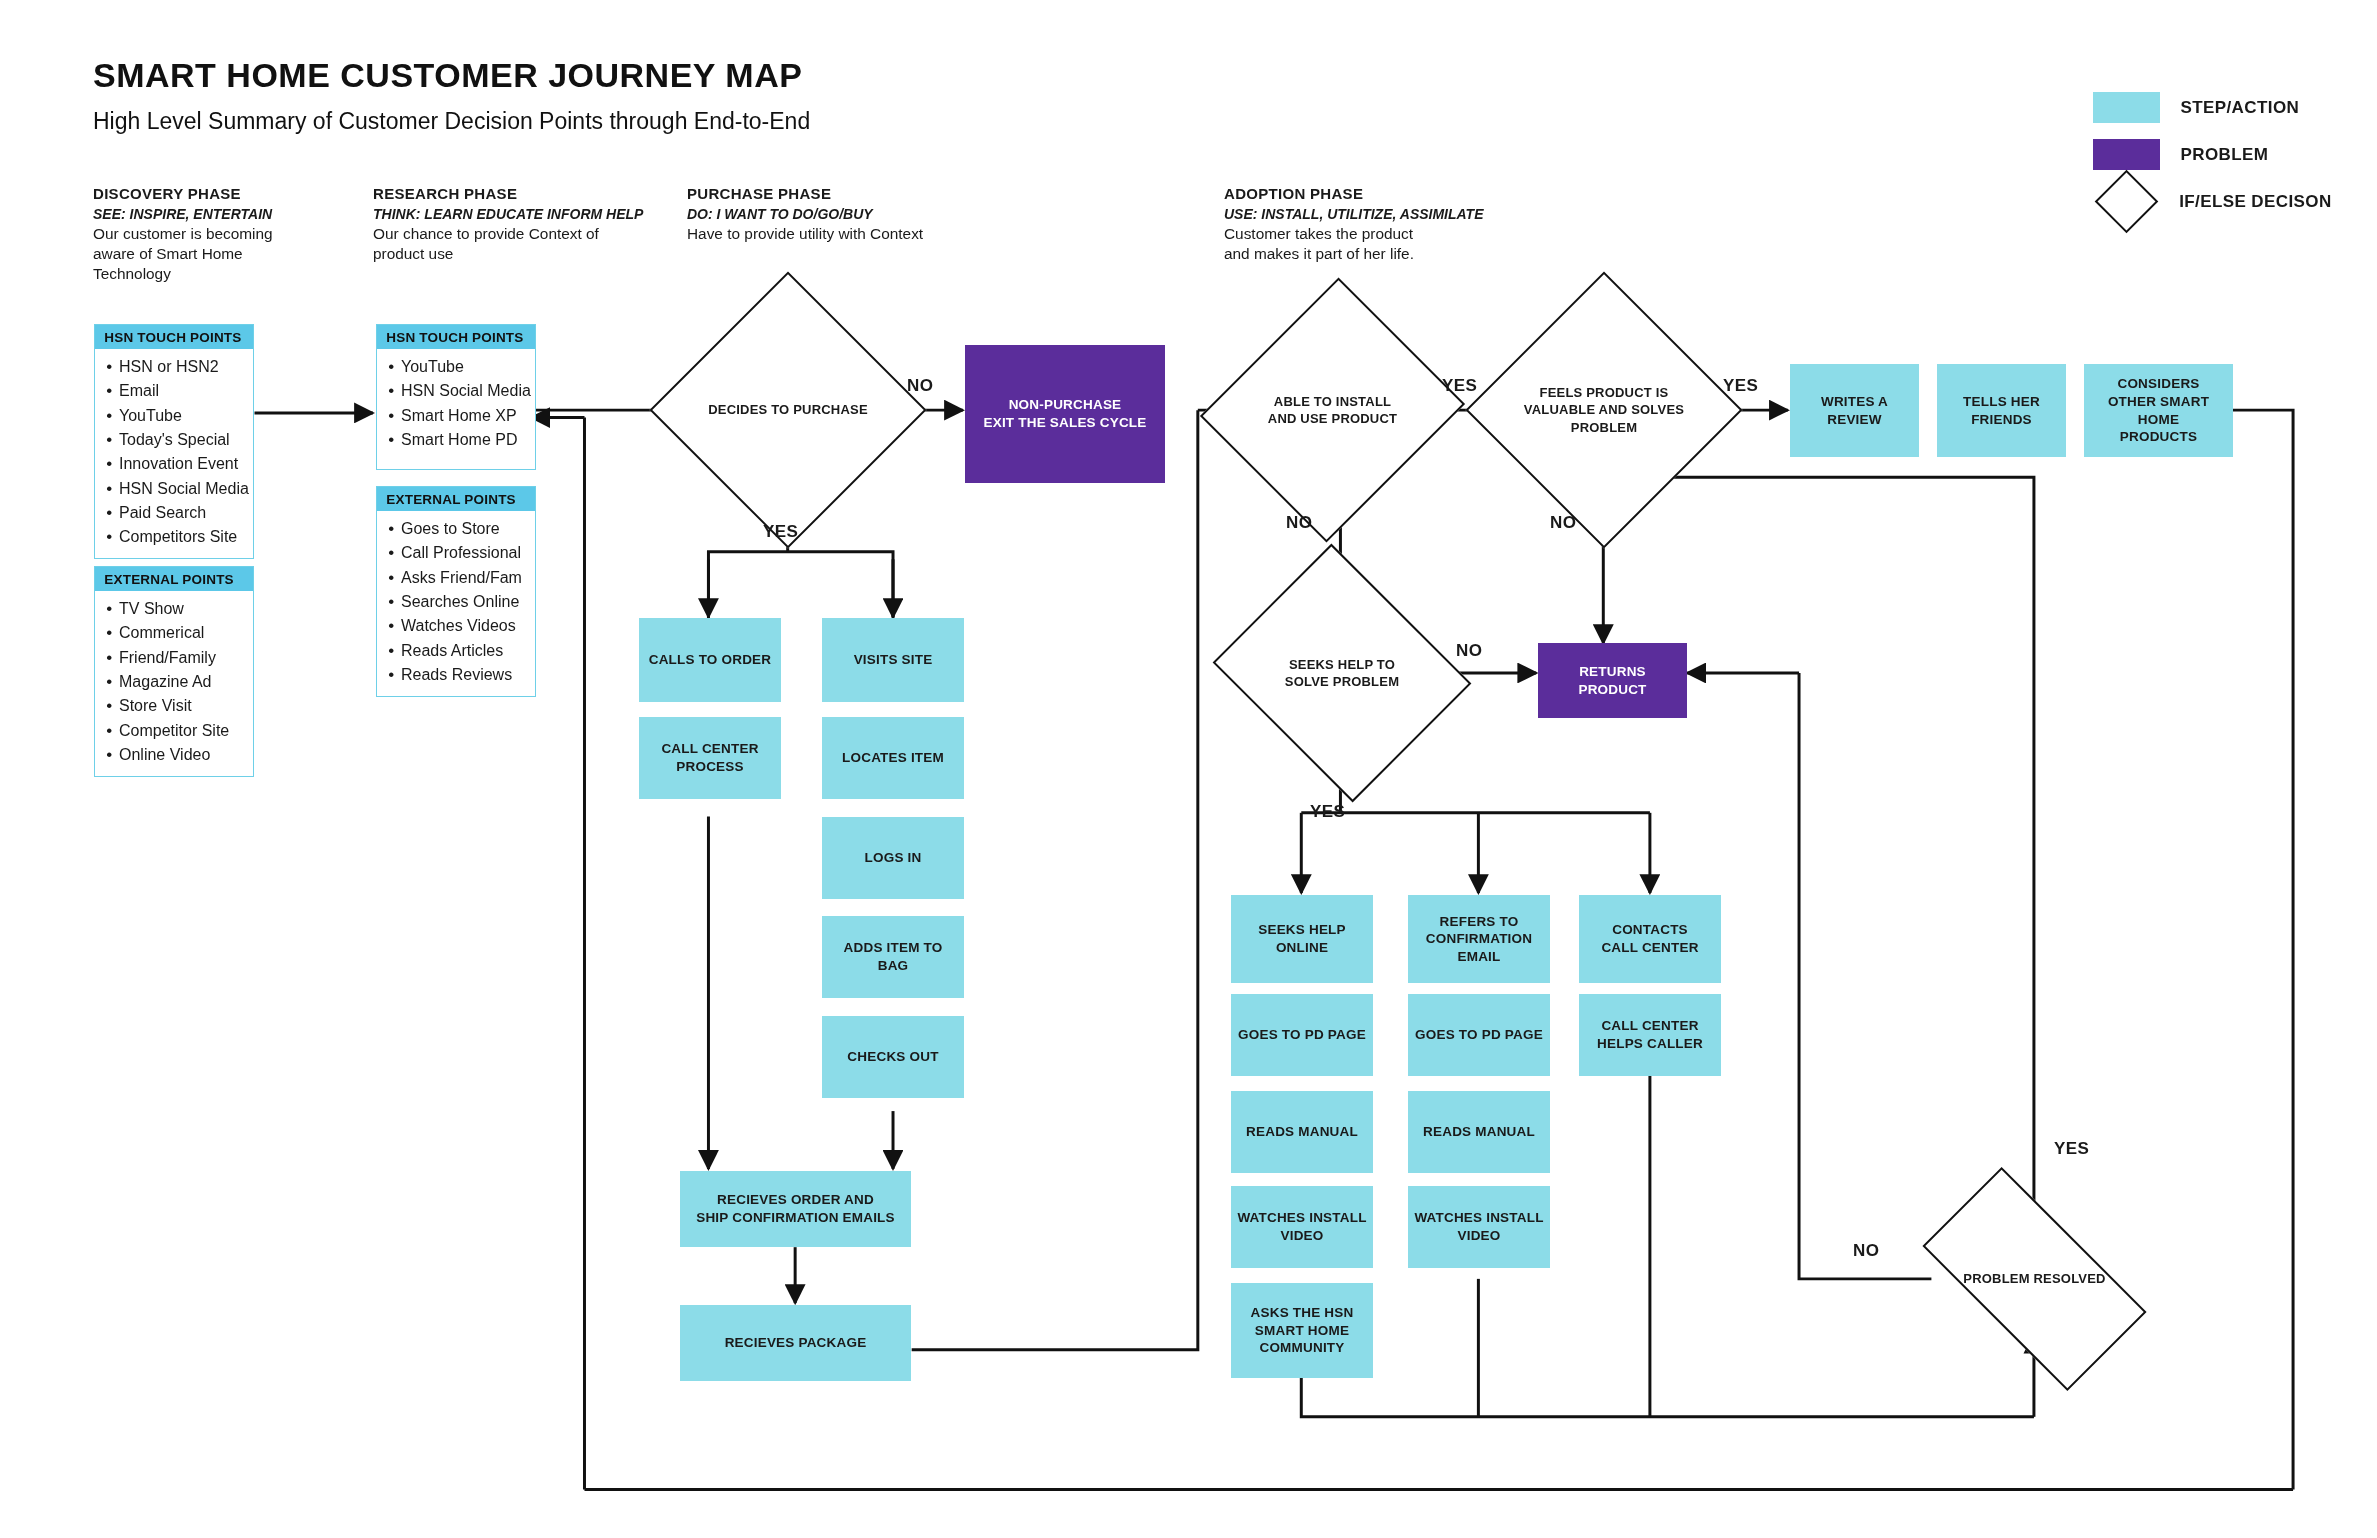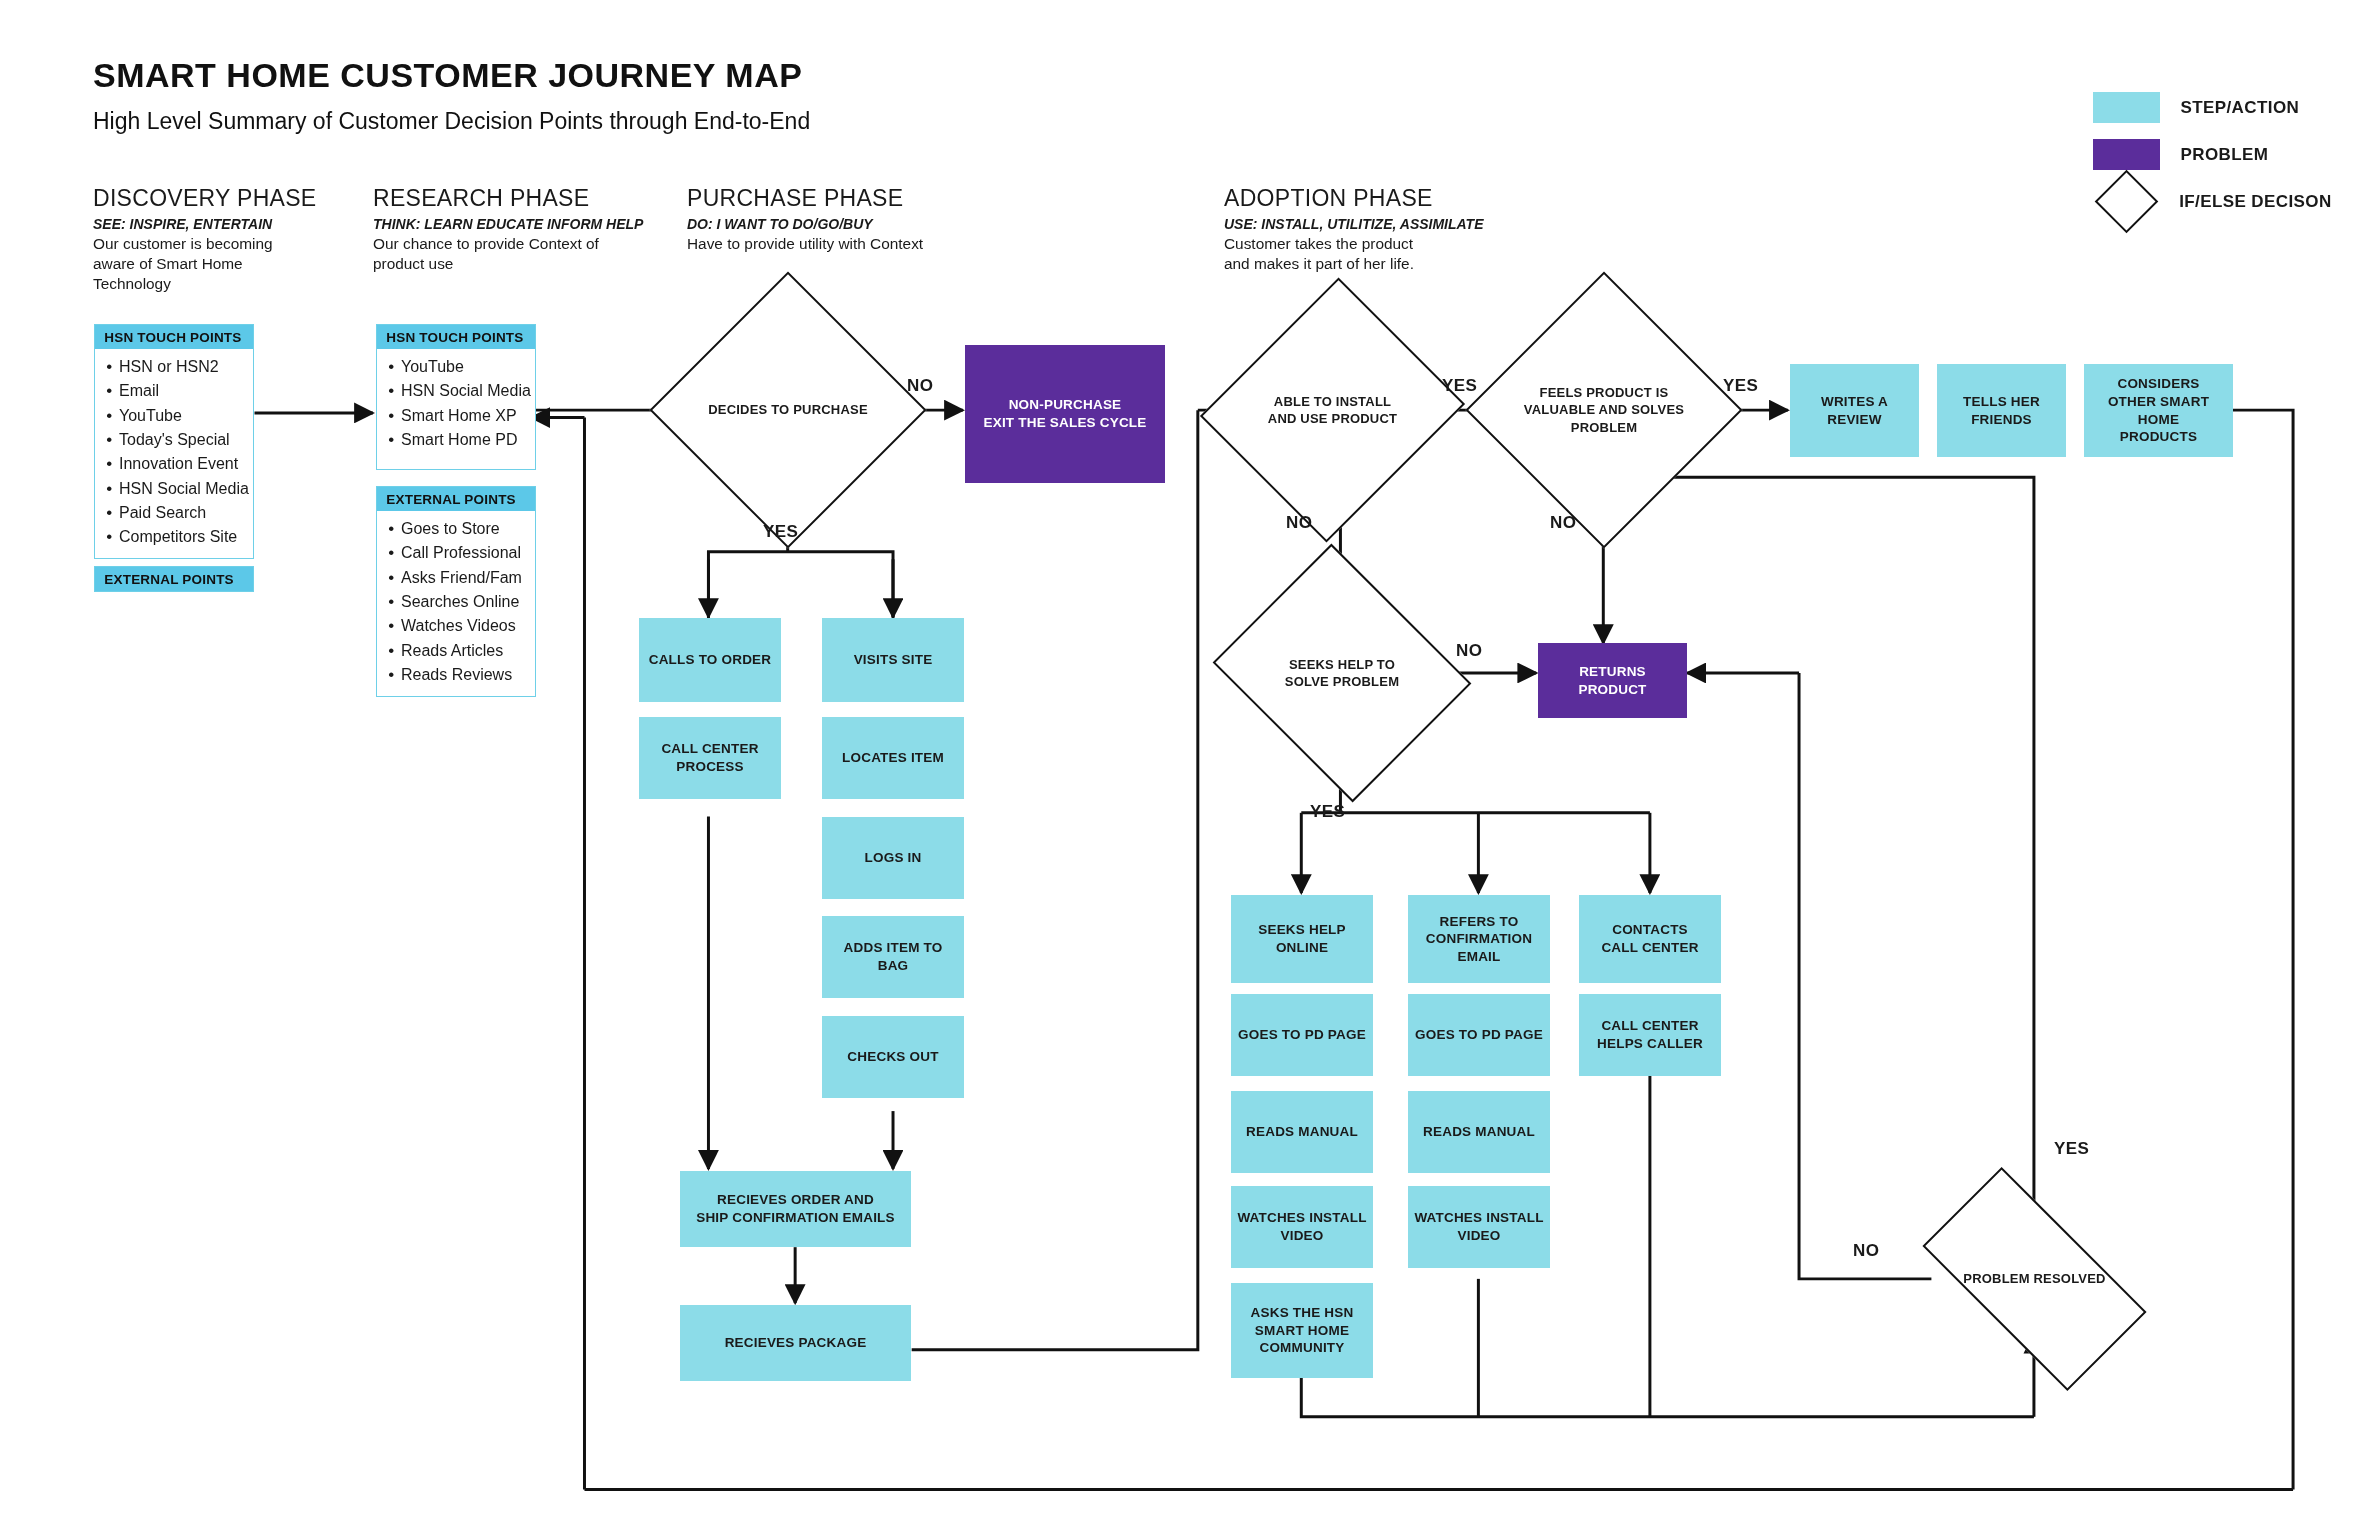--- a/index.html
+++ b/index.html
@@ -15,21 +15,21 @@
   #legend{position:absolute;left:2093px;top:84px;width:280px;}
   .lg-row{display:flex;align-items:center;height:47px;margin-bottom:0px;}
   .lg-sw{width:67px;height:31px;flex:0 0 67px;}
   .lg-dia{width:41px;height:41px;flex:0 0 41px;border:2.1px solid #111;
           transform:rotate(45deg);margin-left:11.2px;}
   .lg-lbl{font-size:17px;font-weight:bold;letter-spacing:0.4px;margin-left:20.5px;white-space:nowrap;}
   .lg-lbl.d{margin-left:30px;}
 
   
   .phase{position:absolute;}
-  .ph-title{font-size:23px;font-weight:normal;letter-spacing:0.3px;margin:0 0 3.7px 0;}
+  .ph-title{font-size:15px;font-weight:bold;letter-spacing:0.3px;margin:0 0 3.7px 0;}
   .ph-sub{font-size:14px;font-style:italic;font-weight:bold;margin:0 0 2.8px 0;}
   .ph-desc{font-size:15.4px;line-height:1.27;}
 
   
   .card{position:absolute;border:1.5px solid #6ED0E8;background:#fff;box-sizing:border-box;}
   .card-hd{background:#5CC8E8;font-size:13.5px;font-weight:bold;letter-spacing:0.2px;
            padding:4.7px 0 4.7px 9.3px;color:#111;}
   .card-bd{padding:5.6px 0 8.4px 0;}
   .card-bd li{font-size:16px;line-height:1.52;list-style:none;position:relative;
               padding-left:24px;}
@@ -178,20 +178,31 @@
         <li>Today's Special</li>
         <li>Innovation Event</li>
         <li>HSN Social Media</li>
         <li>Paid Search</li>
         <li>Competitors Site</li>
       </ul>
     </div>
 </div>
 <div class="card" style="left:94px;top:566px;width:160px;">
   <div class="card-hd">EXTERNAL POINTS</div>
+  <div class="card-bd">
+      <ul>
+        <li>TV Show</li>
+        <li>Commerical</li>
+        <li>Friend/Family</li>
+        <li>Magazine Ad</li>
+        <li>Store Visit</li>
+        <li>Competitor Site</li>
+        <li>Online Video</li>
+      </ul>
+    </div>
 </div>
 <div class="card" style="left:376px;top:324px;width:160px;">
   <div class="card-hd">HSN TOUCH POINTS</div>
   <div class="card-bd" style="min-height:106px">
       <ul>
         <li>YouTube</li>
         <li>HSN Social Media</li>
         <li>Smart Home XP</li>
         <li>Smart Home PD</li>
       </ul>

